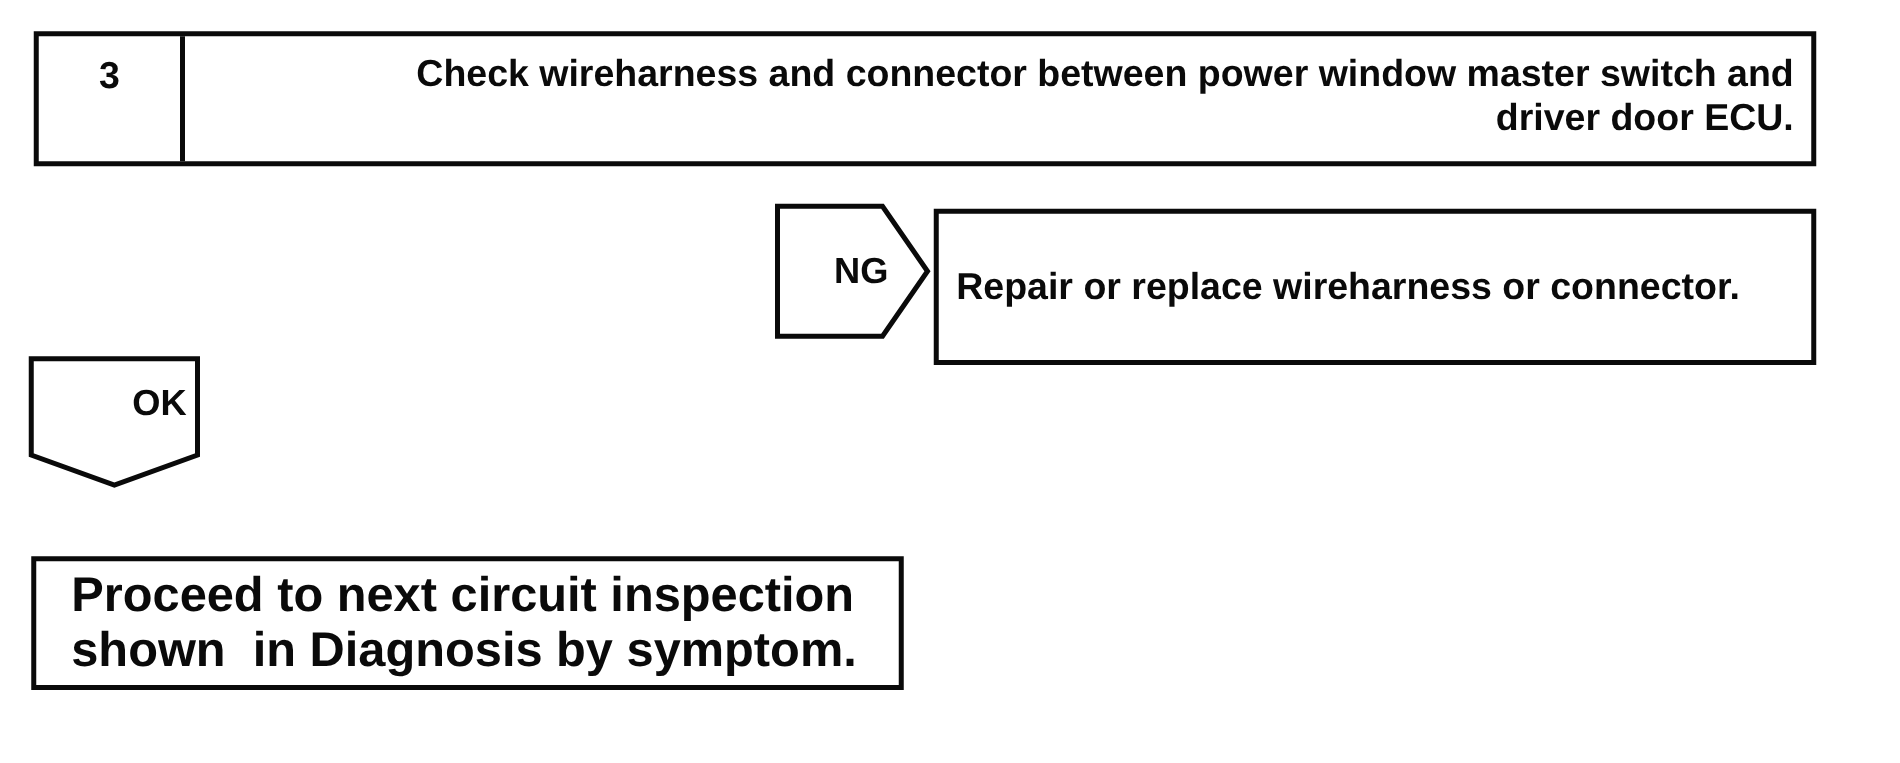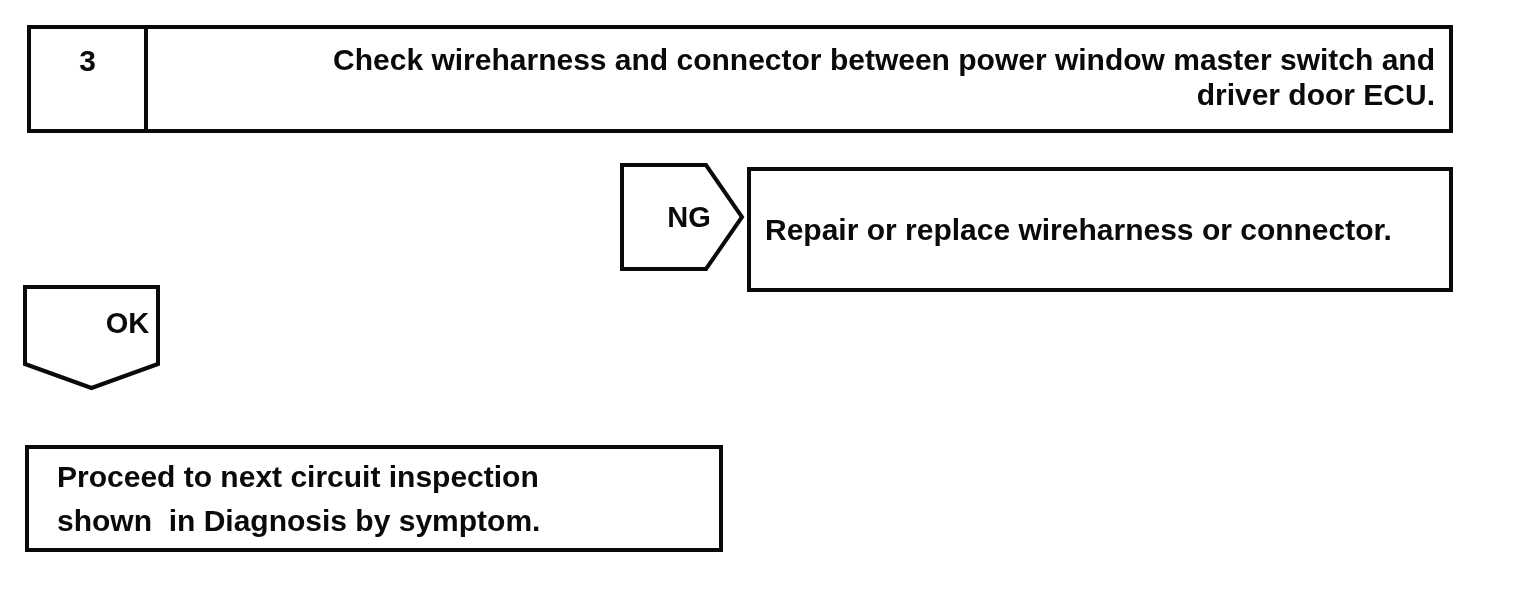--- a/index.html
+++ b/index.html
@@ -88,21 +88,21 @@
   }
 
   
   .proceed-box {
     left: 25px; top: 445px;
     width: 698px; height: 107px;
     border: 4px solid #0a0a0a;
     display: flex;
     align-items: center;
     padding-left: 28px;
-    font-size: 30px;
+    font-size: 39px;
     line-height: 44px;
     white-space: pre-wrap;
     background: #ffffff;
   }
 </style>
 </head>
 <body>
 
 <div class="canvas">
 

